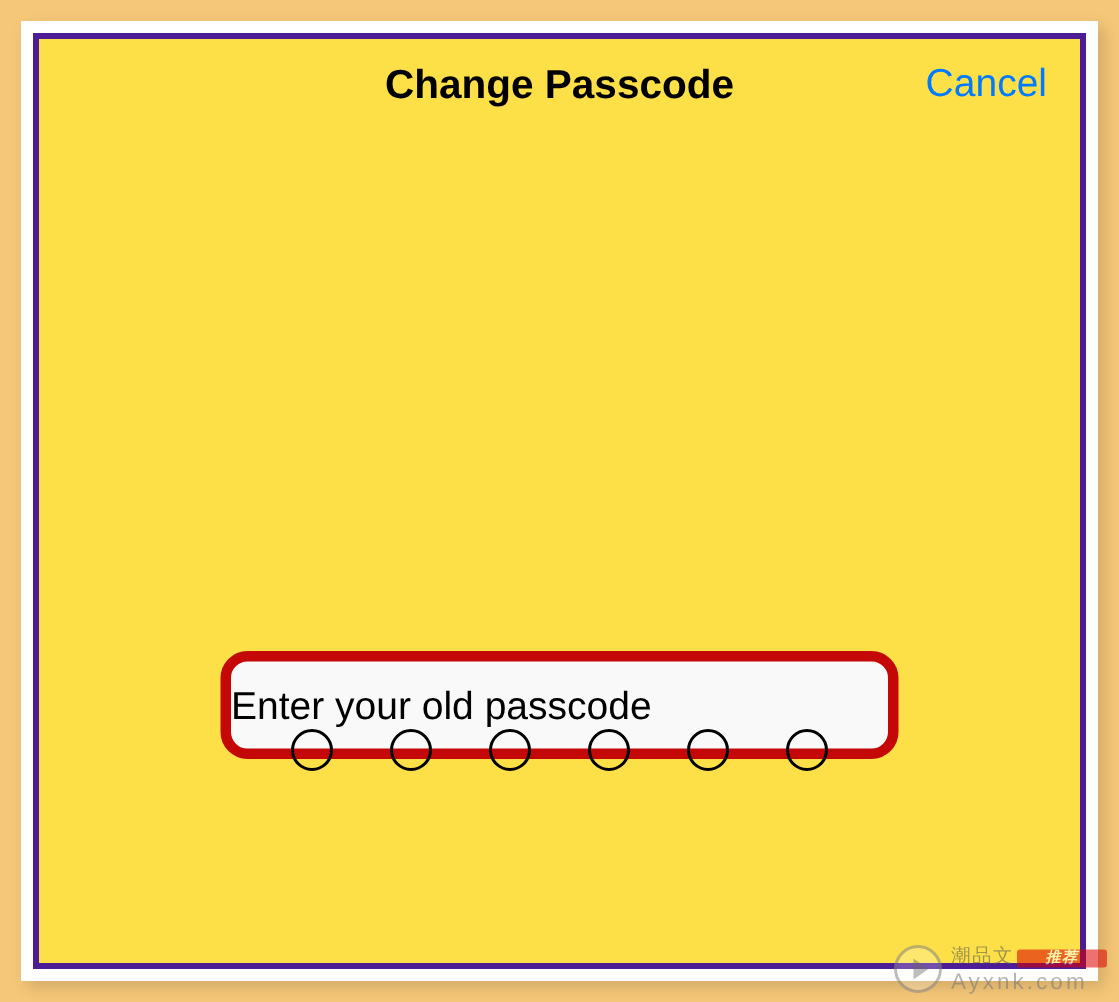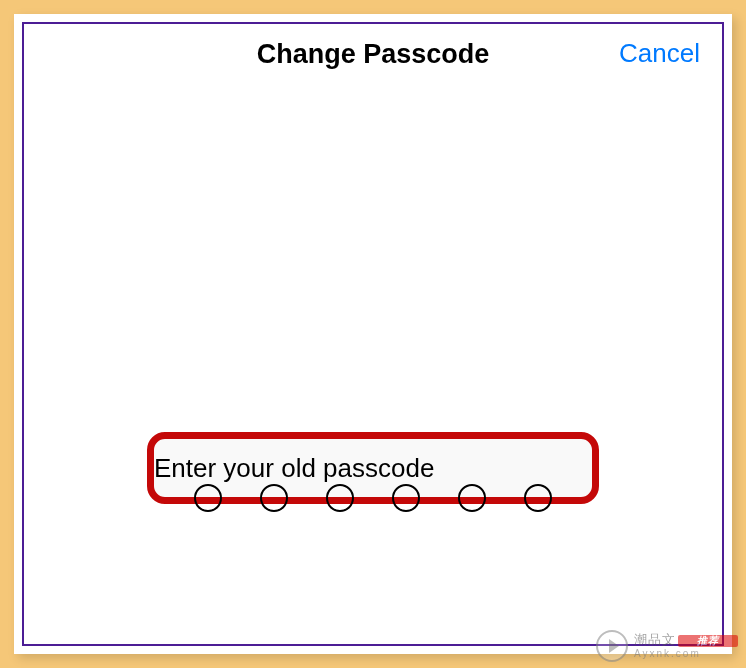--- a/index.html
+++ b/index.html
@@ -23,22 +23,22 @@
       bottom: 14px;
       background: #fff;
       box-shadow: 4px 4px 10px rgba(0,0,0,0.15);
     }
     .panel {
       position: absolute;
       top: 22px;
       left: 22px;
       right: 22px;
       bottom: 22px;
-      background: #ffffff;
-      border: 2px solid #4c1d95;
+      background: #fde047;
+      border: 4px solid #4c1d95;
     }
     .header {
       position: relative;
       height: 60px;
       display: flex;
       align-items: center;
       justify-content: center;
       padding: 0 20px;
     }
     .title {
@@ -141,21 +141,21 @@
       background: #d00;
       color: #fff;
       font-size: 10px;
       padding: 1px 19px;
       border-radius: 2px;
       font-weight: bold;
       font-style: italic;
       margin-left: 2px;
     }
     .wm-bottom {
-      font-size: 10px;
+      font-size: 15px;
       color: #777;
       letter-spacing: 2px;
       margin-top: 2px;
     }
   </style>
 </head>
 <body>
 
 <div class="outer-shadow"></div>
 <div class="panel">

